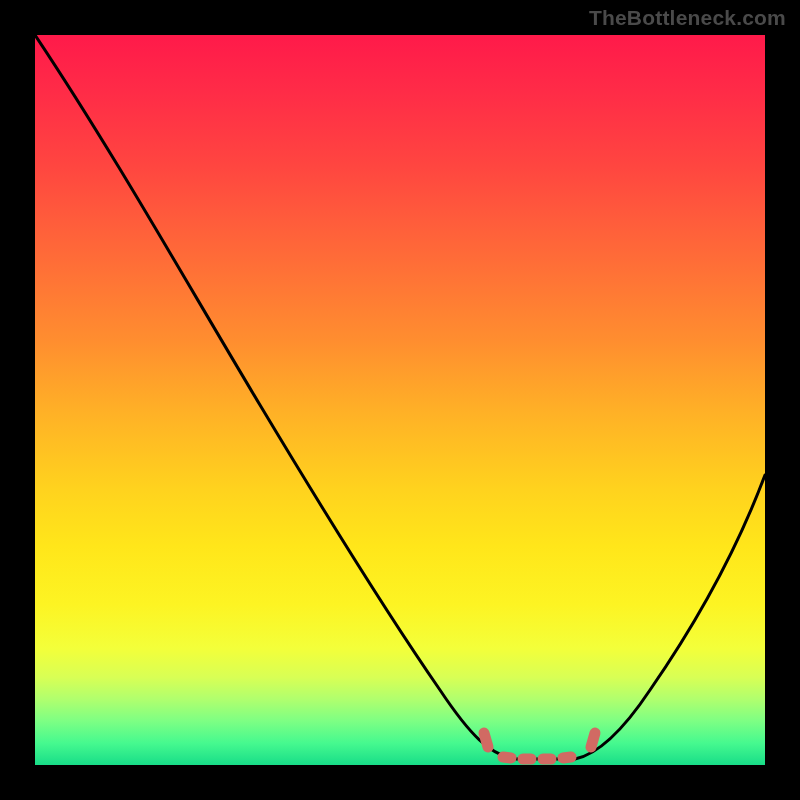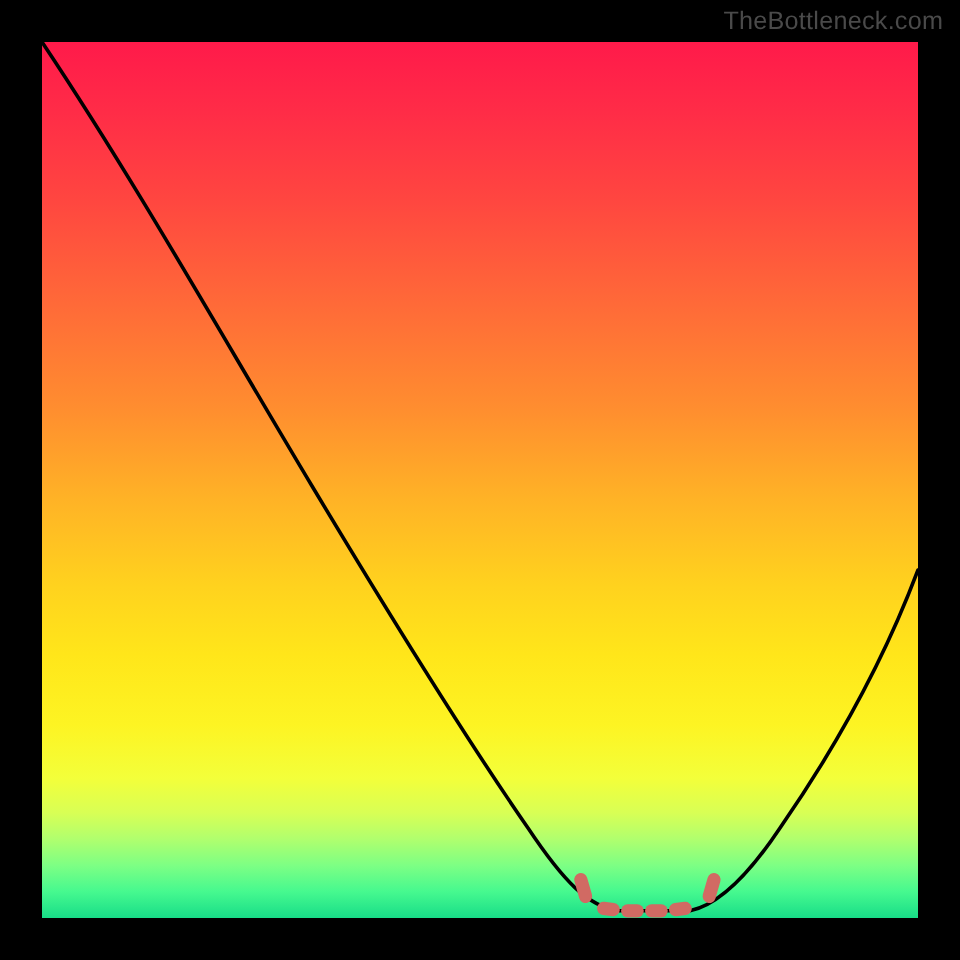--- a/index.html
+++ b/index.html
@@ -16,21 +16,21 @@
     width: 800px;
     height: 800px;
     background: #000;
   }
   .watermark {
     position: absolute;
     top: 6px;
     right: 14px;
     color: #4a4a4a;
     font-size: 21px;
-    font-weight: 400;
+    font-weight: 700;
     letter-spacing: 0.2px;
     z-index: 5;
   }
   .plot-area {
     position: absolute;
     left: 35px;
     top: 35px;
     width: 730px;
     height: 730px;
     overflow: hidden;

